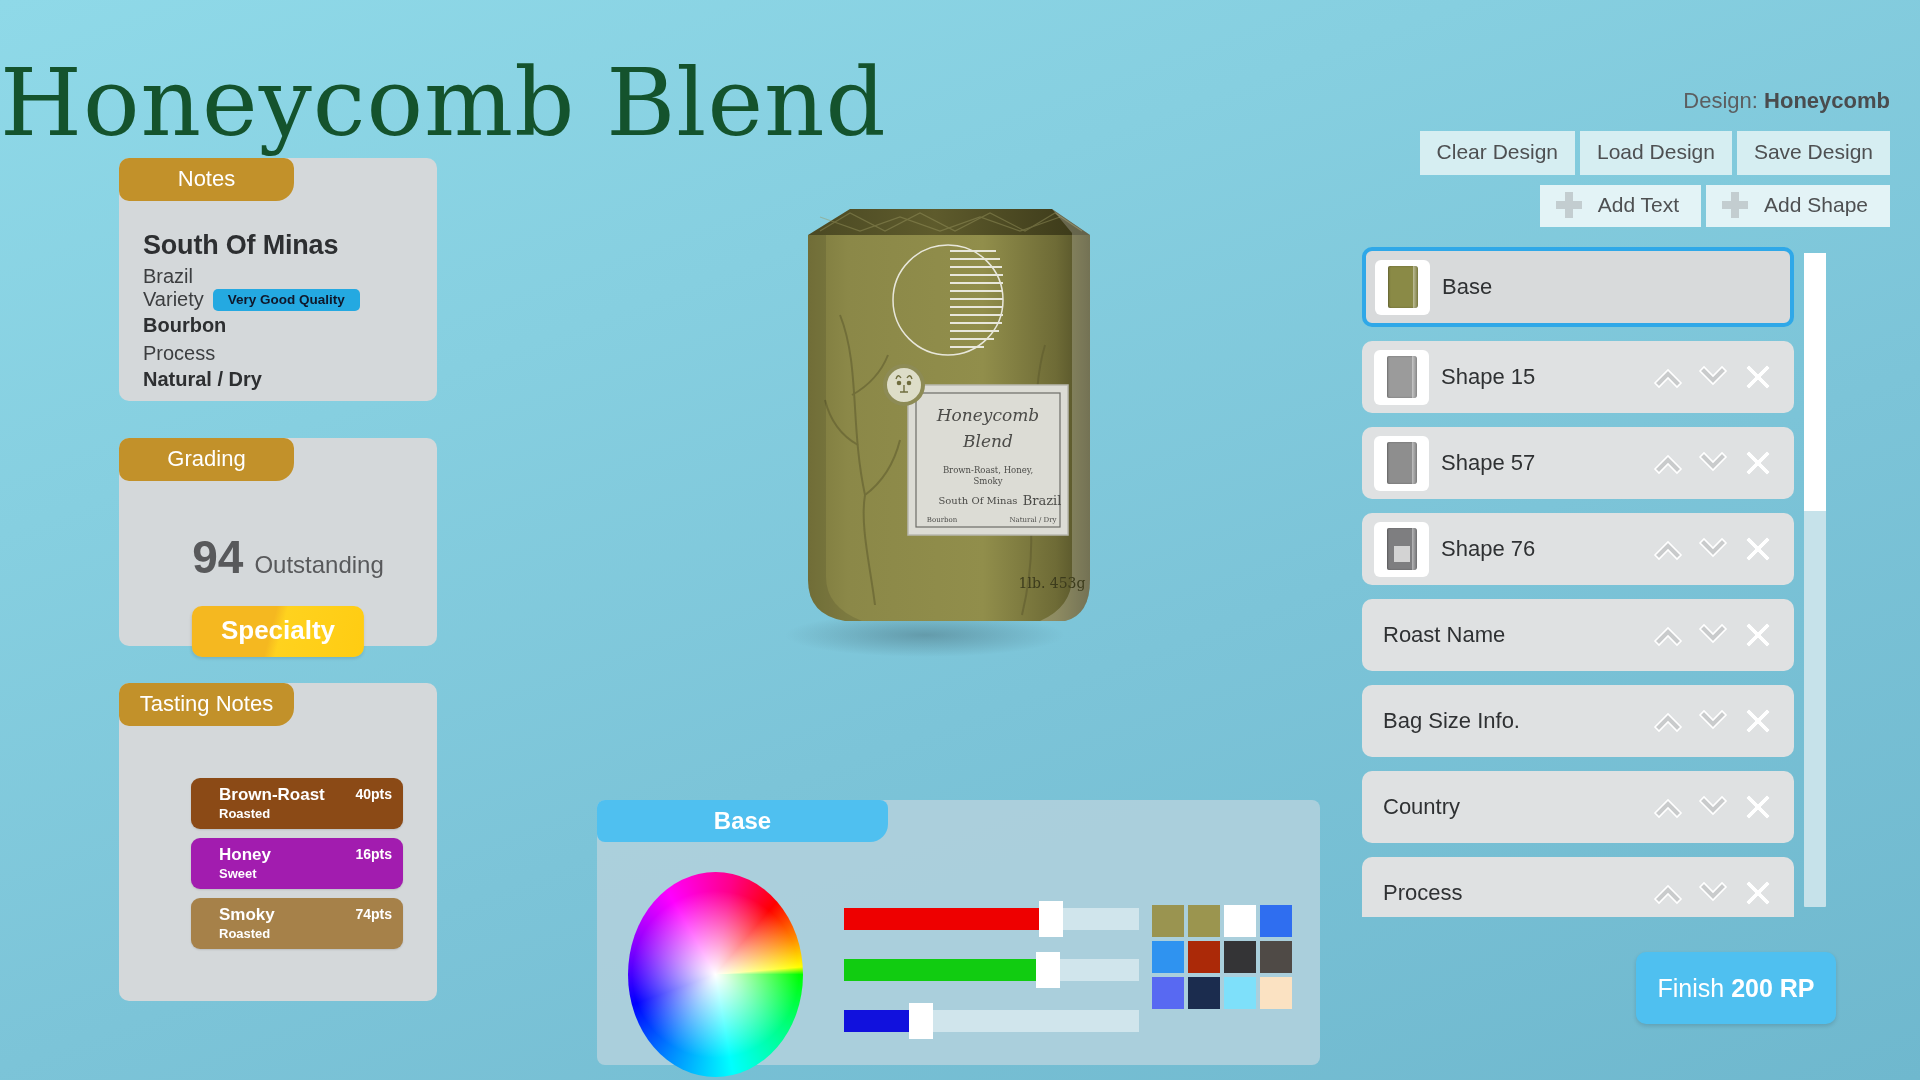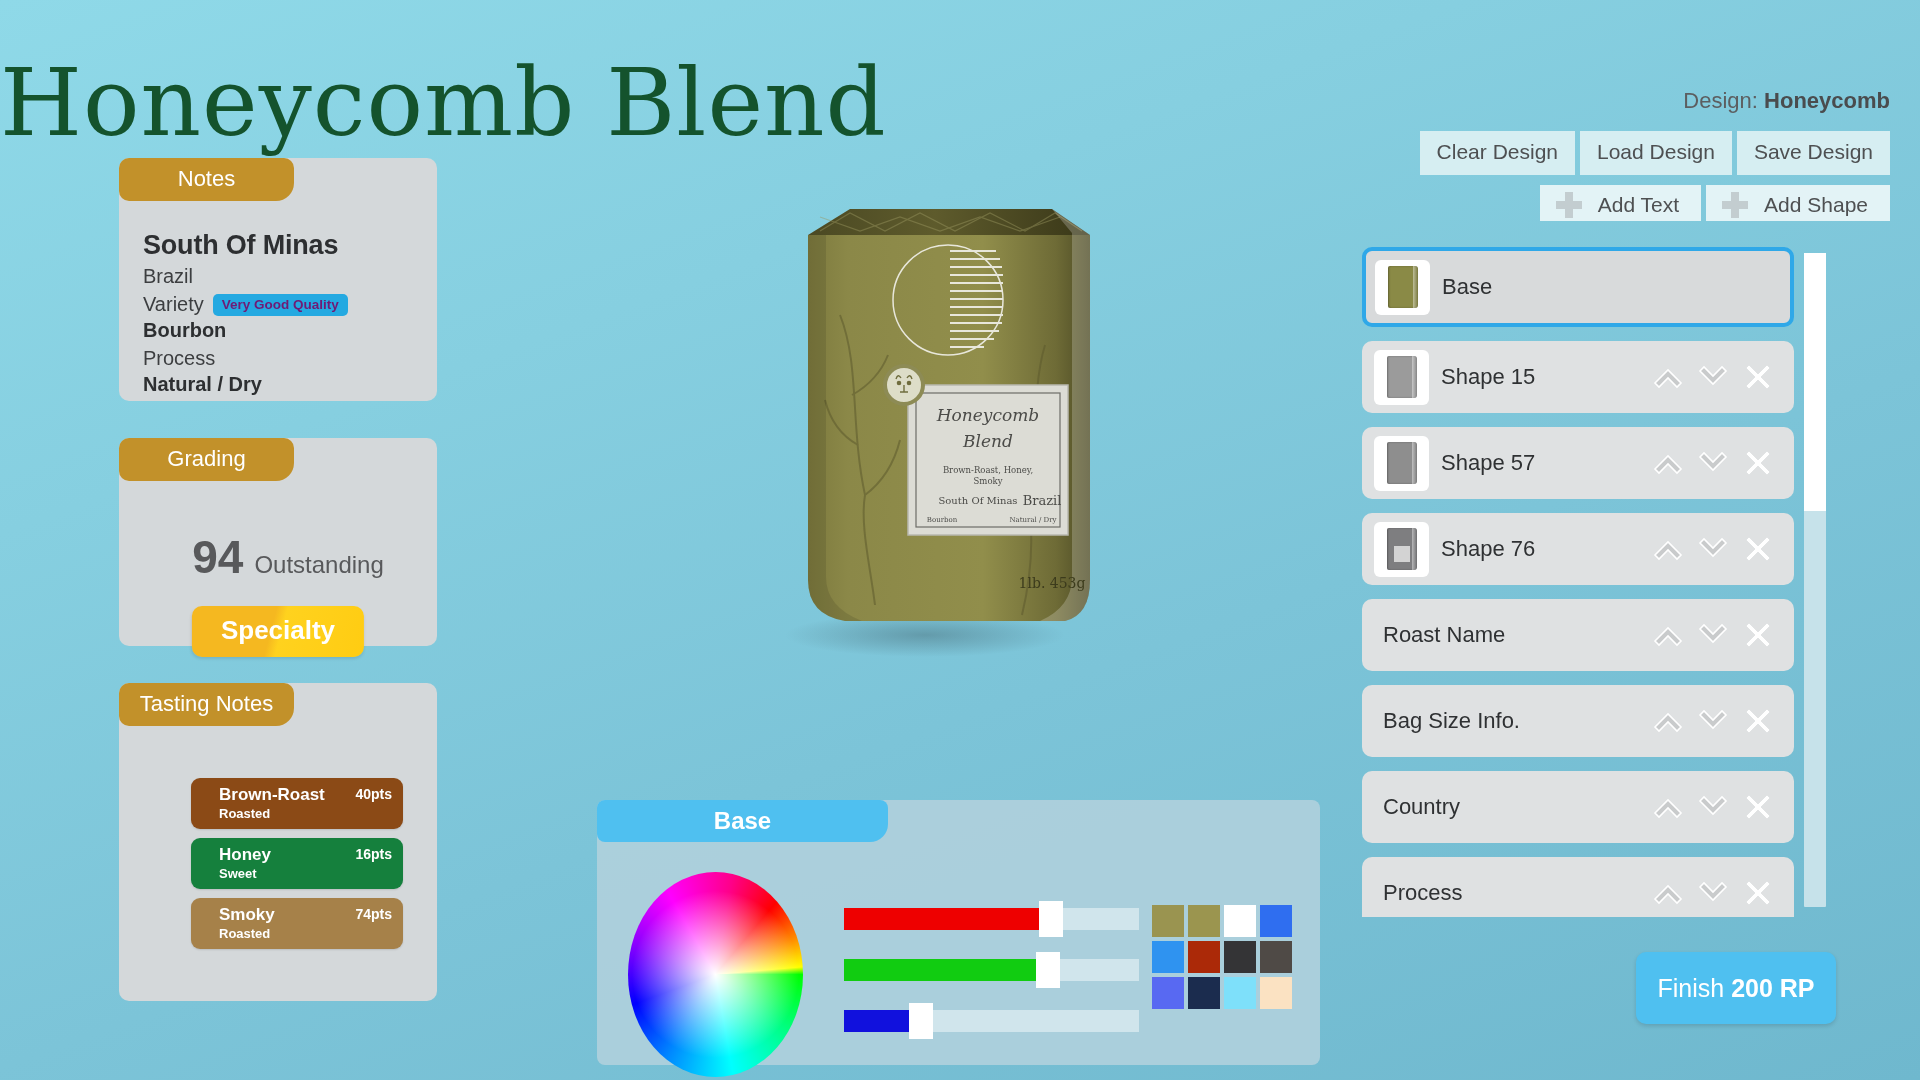--- a/index.html
+++ b/index.html
@@ -25,25 +25,25 @@
     border-radius:10px 10px 18px 10px; padding:9px 0 11px 0; text-align:center;
     font-size:22px; line-height:1.05;
   }
   .panel-body { padding:0 24px; }
 
   #bean-panel { left:119px; top:158px; width:318px; height:243px; }
   #bean-tab { width:175px; }
   #bean-body { position:absolute; top:72px; left:0; right:0; }
   .bean-origin { font-size:27px; font-weight:bold; color:#2d2f31; letter-spacing:-0.2px; }
   .bean-country { font-size:20px; color:#3c3e40; margin-top:4px; }
-  .bean-row { margin-top:5px; display:flex; align-items:center; gap:9px; }
+  .bean-row { display:flex; align-items:center; gap:9px; }
   .bean-lbl { font-size:20px; color:#3c3e40; }
   .quality-badge {
-    background:#24a9e1; color:#701a75; font-size:13.5px; font-weight:bold;
-    padding:3px 9px 4px; border-radius:5px; white-space:nowrap;
+    background:#24a9e1; color:#0f172a; font-size:13.5px; font-weight:bold;
+    padding:3px 15px 4px; border-radius:5px; white-space:nowrap;
   }
   .bean-val { font-size:20px; font-weight:bold; color:#2d2f31; margin-top:3px; }
 
   #grading-panel { left:119px; top:438px; width:318px; height:208px; }
   #grading-tab { width:175px; }
   #grading-score-row {
     position:absolute; top:96px; left:0; width:100%;
     display:flex; align-items:baseline; justify-content:center; gap:11px;margin-left:10px;
   }
   .score-num { font-size:46px; font-weight:bold; color:#58595b; line-height:1; }
@@ -74,21 +74,21 @@
   #design-label b { color:#4a4c4e; }
   .top-btn-row { position:absolute; display:flex; gap:5px; }
   #row-design { right:30px; top:131px; }
   #row-add { right:30px; top:185px; }
   .tbtn {
     background:#d6eef2; color:#4e5052; font-size:21px;
     padding:9px 17px 11px; white-space:nowrap; border:none; cursor:pointer;
     font-family:"Liberation Sans",sans-serif;
   }
   .tbtn.light { background:#e3f3f6; }
-  .tbtn.with-plus { display:flex; align-items:center; gap:16px; padding:7px 22px 3px 16px; }
+  .tbtn.with-plus { display:flex; align-items:center; gap:16px; padding:7px 22px 9px 16px; }
   .plus-ico { width:26px; height:26px; position:relative; flex:0 0 26px; }
   .plus-ico:before, .plus-ico:after {
     content:""; position:absolute; background:#c3cdd0;
   }
   .plus-ico:before { left:0; right:0; top:9px; height:8px; }
   .plus-ico:after { top:0; bottom:0; left:9px; width:8px; }
 
   
   #layer-area { position:absolute; left:1362px; top:247px; width:432px; height:670px; overflow:hidden; }
   .layer {
@@ -201,21 +201,21 @@
 </div>
 
 <div class="panel" id="notes-panel">
   <div class="panel-tab" id="notes-tab">Tasting Notes</div>
   <div id="notes-list">
       <div class="note" style="background: rgb(139, 74, 22);">
         <div class="note-name">Brown-Roast</div>
         <div class="note-sub">Roasted</div>
         <div class="note-pts">40pts</div>
       </div>
-      <div class="note" style="background: #15803d;">
+      <div class="note" style="background: #a21caf;">
         <div class="note-name">Honey</div>
         <div class="note-sub">Sweet</div>
         <div class="note-pts">16pts</div>
       </div>
       <div class="note" style="background: rgb(166, 129, 73);">
         <div class="note-name">Smoky</div>
         <div class="note-sub">Roasted</div>
         <div class="note-pts">74pts</div>
       </div>
     </div>

